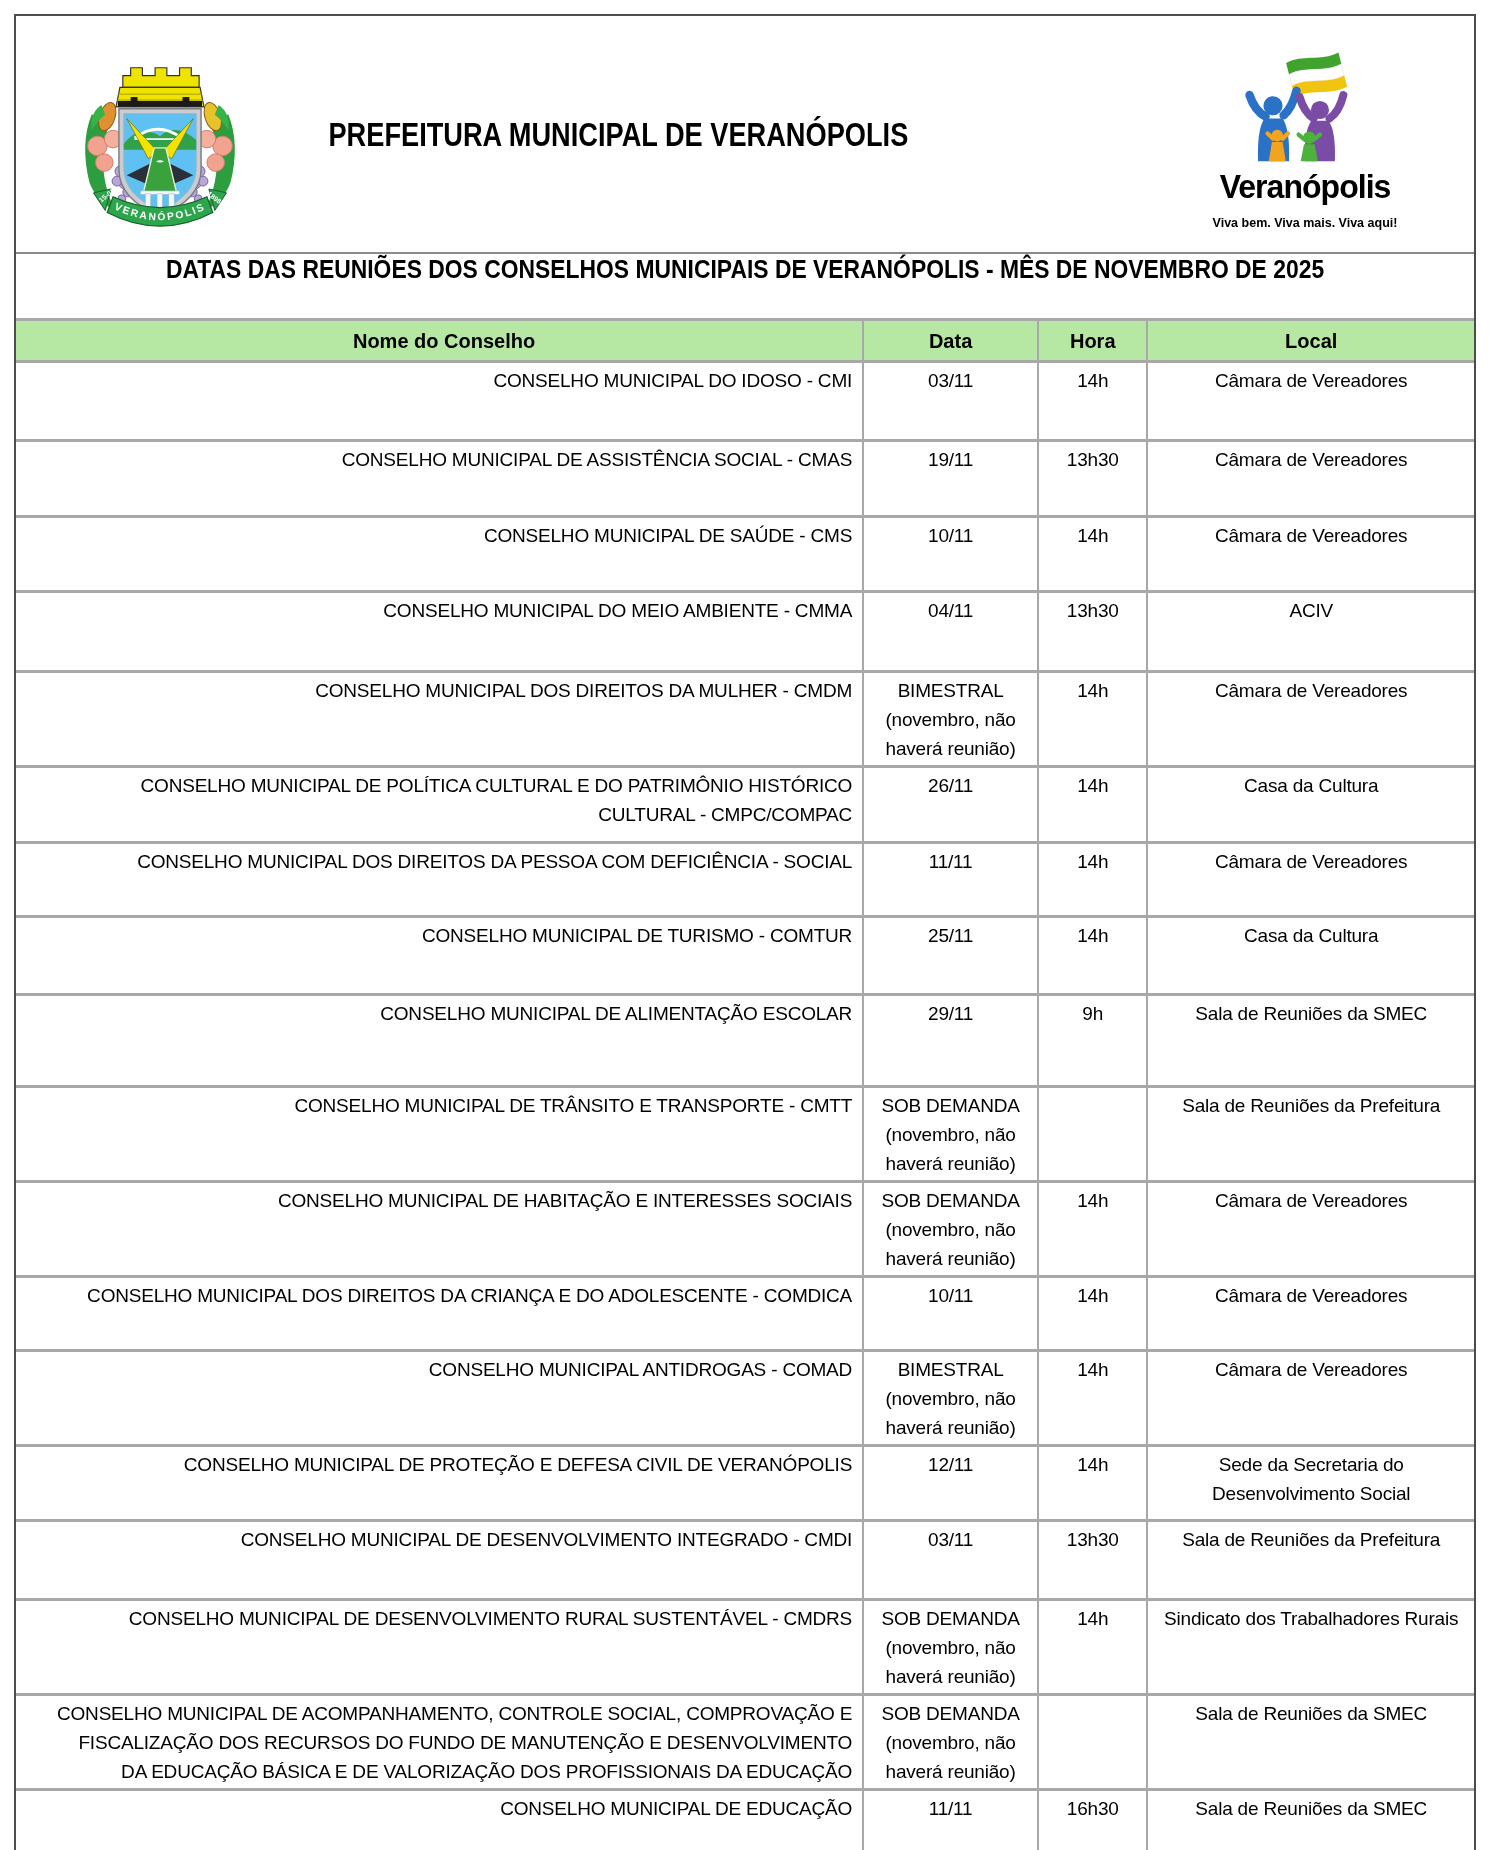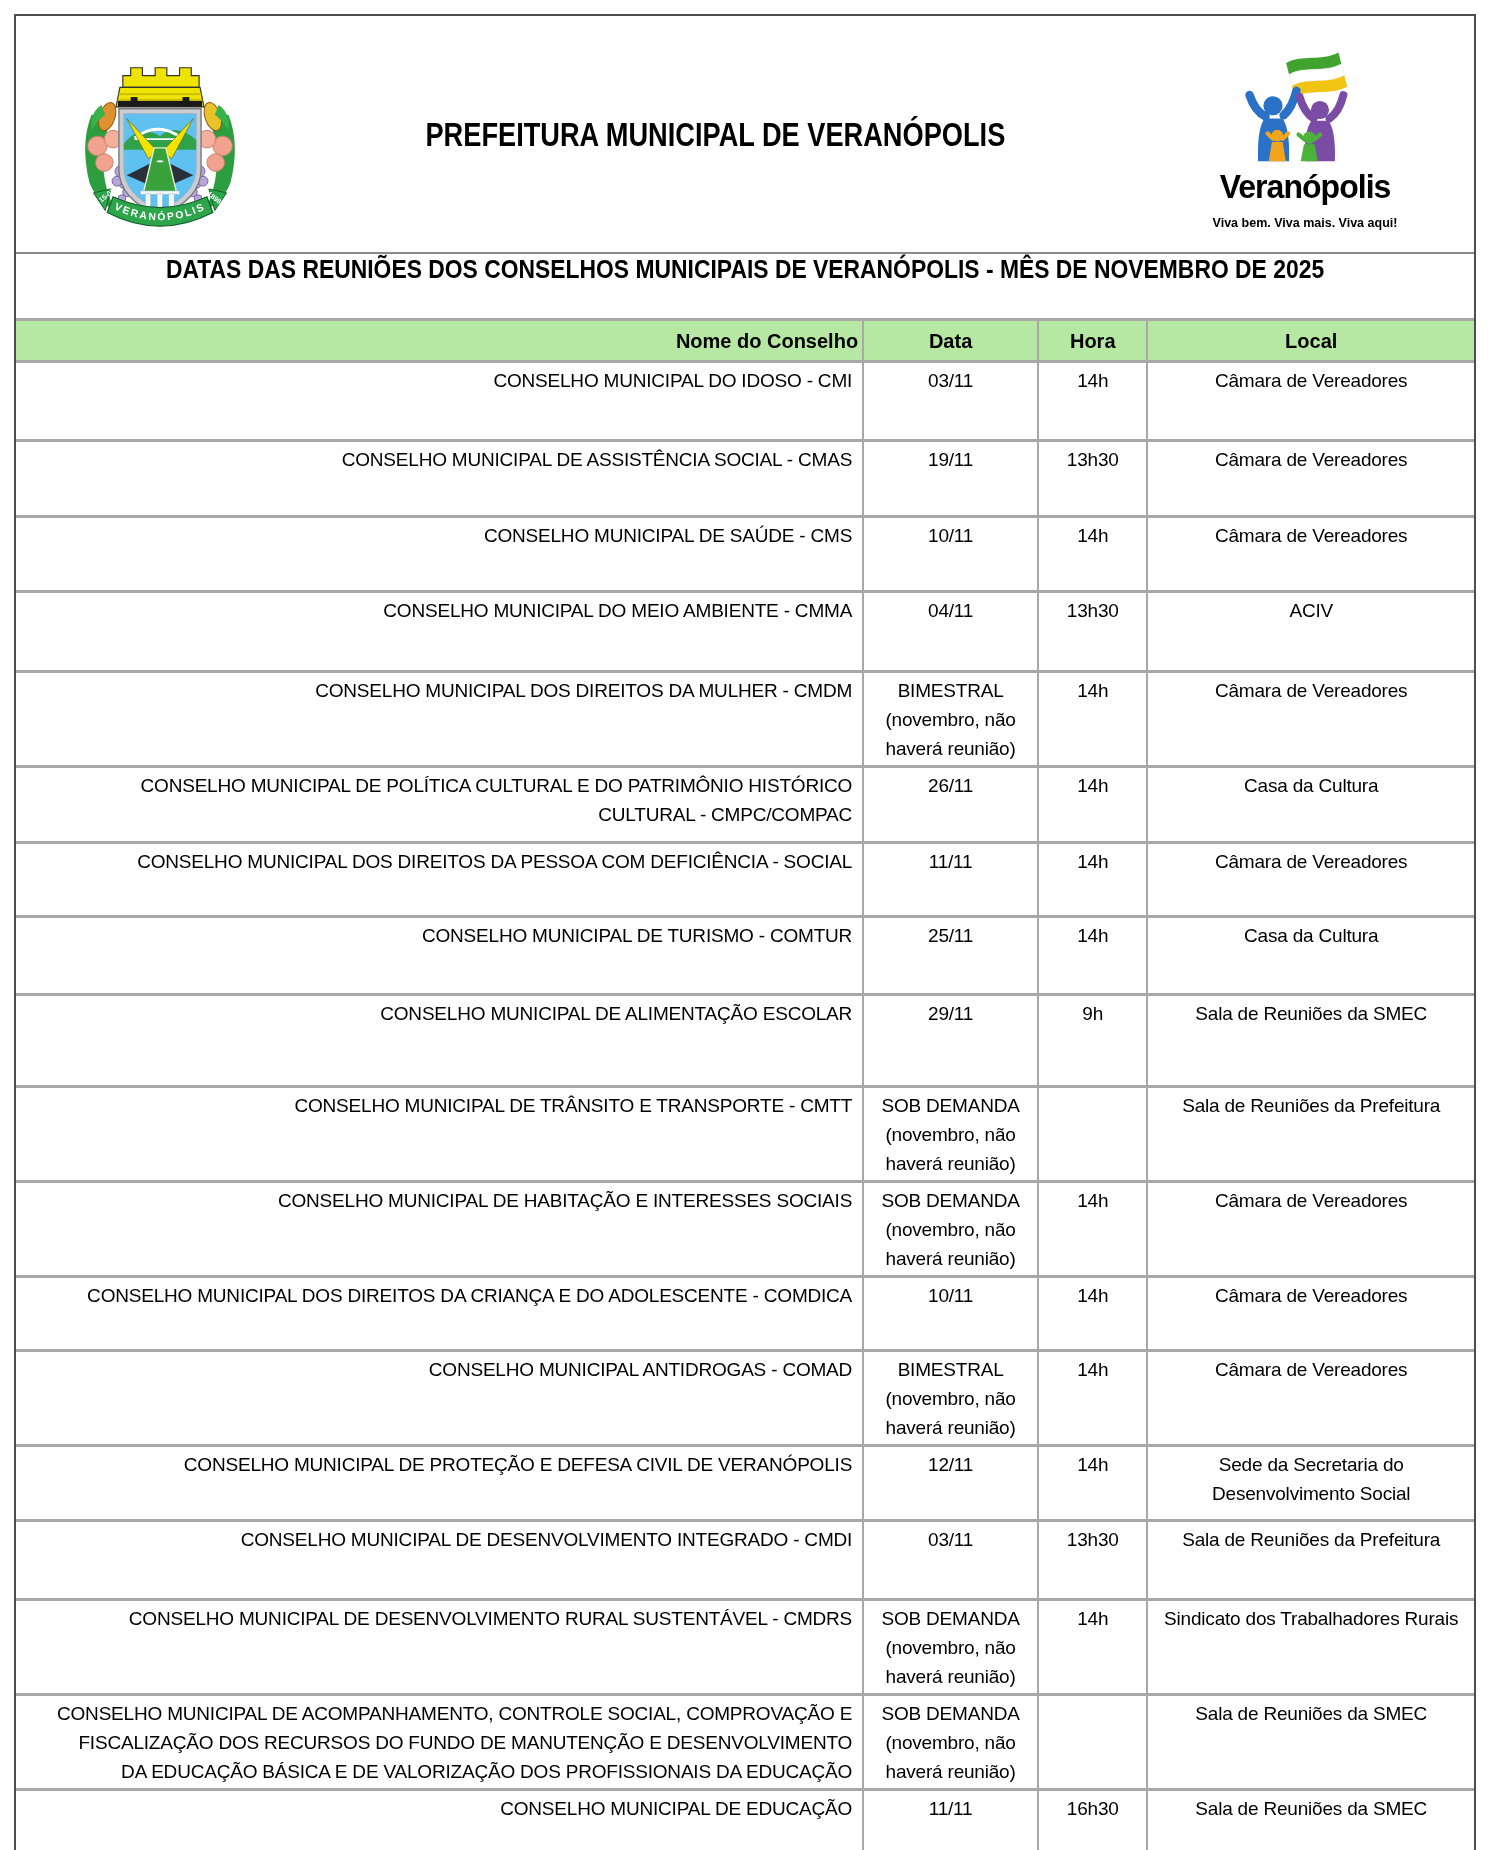--- a/index.html
+++ b/index.html
@@ -12,21 +12,21 @@
     position:absolute;left:14px;top:14px;width:1458px;
     border:2px solid #4d4d4d;border-bottom:none;background:#fff;
   }
   
   .doc-header{
     position:relative;height:236px;border-bottom:2px solid #8a8a8a;
   }
   .crest{position:absolute;left:56px;top:30px;width:176px;height:196px;}
   .org-title{
     position:absolute;left:240px;right:300px;top:0;height:236px;
-    display:flex;align-items:center;justify-content:center;
+    display:flex;align-items:center;justify-content:flex-start;
   }
   .org-title h1{
     margin:0;font-size:34px;font-weight:bold;white-space:nowrap;
     transform:scaleX(.80);transform-origin:center;letter-spacing:0;
   }
   .logo{
     position:absolute;right:64px;top:34px;width:210px;height:192px;
     display:flex;flex-direction:column;align-items:center;justify-content:flex-start;
   }
   .logo svg{display:block;}
@@ -52,21 +52,21 @@
     border-left:2px solid #a8a8a8;border-right:2px solid #a8a8a8;
     border-top:3px solid #a8a8a8;border-bottom:3px solid #a8a8a8;
     vertical-align:top;overflow:visible;
   }
   th:first-child,td:first-child{border-left:none;}
   th:last-child,td:last-child{border-right:none;}
   thead th{
     background:#b6e8a3;font-size:20px;font-weight:bold;text-align:center;
     height:34px;padding:3px 4px 2px 4px;vertical-align:middle;
   }
-  thead th:first-child{text-align:right;padding-left:14px;}
+  thead th:first-child{text-align:center;padding-left:14px;}
   td{
     font-size:19px;line-height:29px;padding:3px 4px 2px 4px;
     white-space:pre-line;text-align:center;letter-spacing:-0.2px;
   }
   td.c-nome{text-align:right;padding-left:8px;padding-right:10px;}
   #tbody tr:nth-child(1){height:79px}
   #tbody tr:nth-child(2){height:76px}
   #tbody tr:nth-child(3){height:75px}
   #tbody tr:nth-child(4){height:80px}
   #tbody tr:nth-child(5){height:89px}

